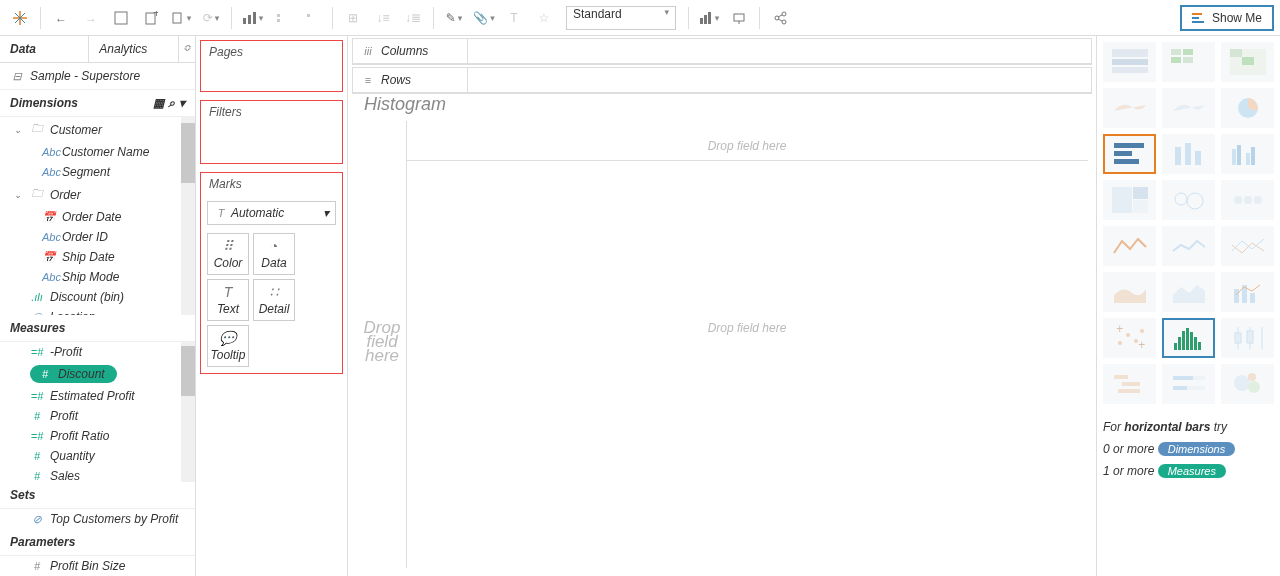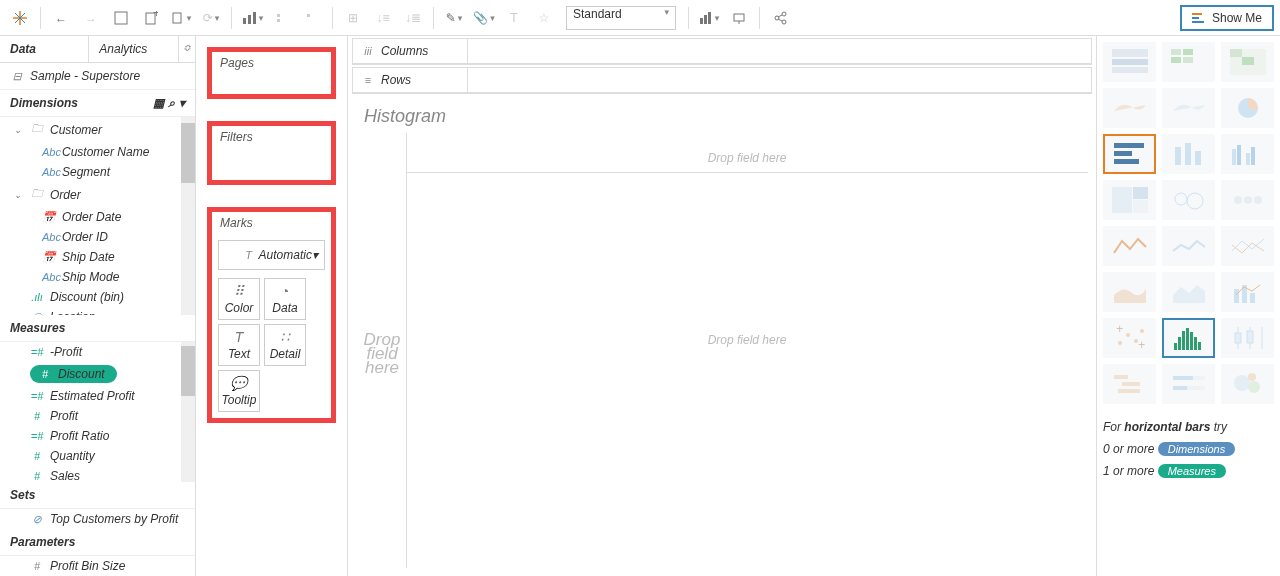--- a/index.html
+++ b/index.html
@@ -25,31 +25,31 @@
 .item { padding:3px 10px 3px 14px; display:flex; align-items:center; gap:6px; white-space:nowrap; }
 .item.indent1 { padding-left:30px; }
 .item.indent2 { padding-left:42px; }
 .ico { width:14px; font-size:11px; color:#888; display:inline-block; text-align:center; }
 .ico.teal { color:#1aab8a; }
 .ico.blue { color:#5a8fbf; }
 .expand { width:10px; color:#777; font-size:9px; }
 .pill { background:#1aab8a; color:#fff; border-radius:10px; padding:2px 12px 2px 8px; display:inline-flex; align-items:center; gap:6px; }
 .pill .ico { color:#fff; }
 .midcol { width:152px; border-right:1px solid #ddd; display:flex; flex-direction:column; }
-.panel { border:5px solid #ef4444; margin:11px; }
+.panel { border:1px solid #ef4444; margin:4px; }
 .panel-title { padding:4px 8px; color:#555; }
 .marks-body { padding:6px; display:flex; flex-wrap:wrap; gap:4px; }
-.marks-dd { width:100%; height:30px; border:1px solid #ccc; display:flex; align-items:center; padding:0 6px; justify-content:flex-end; margin-bottom:4px; }
+.marks-dd { width:100%; height:24px; border:1px solid #ccc; display:flex; align-items:center; padding:0 6px; justify-content:space-between; margin-bottom:4px; }
 .mark-btn { width:42px; height:42px; border:1px solid #ccc; display:flex; flex-direction:column; align-items:center; justify-content:center; gap:2px; font-size:10px; color:#555; }
 .mark-btn .glyph { font-size:14px; color:#777; }
 .canvascol { flex:1; display:flex; flex-direction:column; }
 .shelf-row { display:flex; border-bottom:1px solid #ddd; margin:2px 4px 0; }
 .shelf-lbl { width:116px; border:1px solid #ddd; padding:5px 8px; display:flex; align-items:center; gap:6px; color:#666; }
 .shelf-drop { flex:1; border:1px solid #ddd; border-left:none; padding:5px 8px; }
-.viz-title { padding:12px 16px 6px; font-size:18px; color:#888; }
+.viz-title { padding:0 16px 6px; font-size:18px; color:#888; }
 .viz-area { flex:1; position:relative; margin:0 8px 8px; }
 .viz-top-drop { position:absolute; top:10px; left:50px; right:0; height:30px; border-bottom:1px solid #ddd; display:flex; align-items:center; justify-content:center; color:#bbb; }
 .viz-left-axis { position:absolute; top:0; bottom:0; left:50px; width:1px; background:#ddd; }
 .viz-left-drop { position:absolute; left:6px; top:200px; width:40px; text-align:center; color:#bbb; font-size:17px; line-height:14px; }
 .viz-center-drop { position:absolute; left:50px; right:0; top:200px; text-align:center; color:#bbb; }
 .rightcol { width:184px; border-left:1px solid #ddd; padding:6px; display:flex; flex-direction:column; }
 .viz-grid { display:grid; grid-template-columns:repeat(3,1fr); gap:6px; }
 .viz-cell { height:40px; border:1px solid transparent; display:flex; align-items:center; justify-content:center; background:#f6f8fa; position:relative; }
 .viz-cell.sel-orange { border:2px solid #e67e22; }
 .viz-cell.sel-blue { border:2px solid #3a87b7; }

